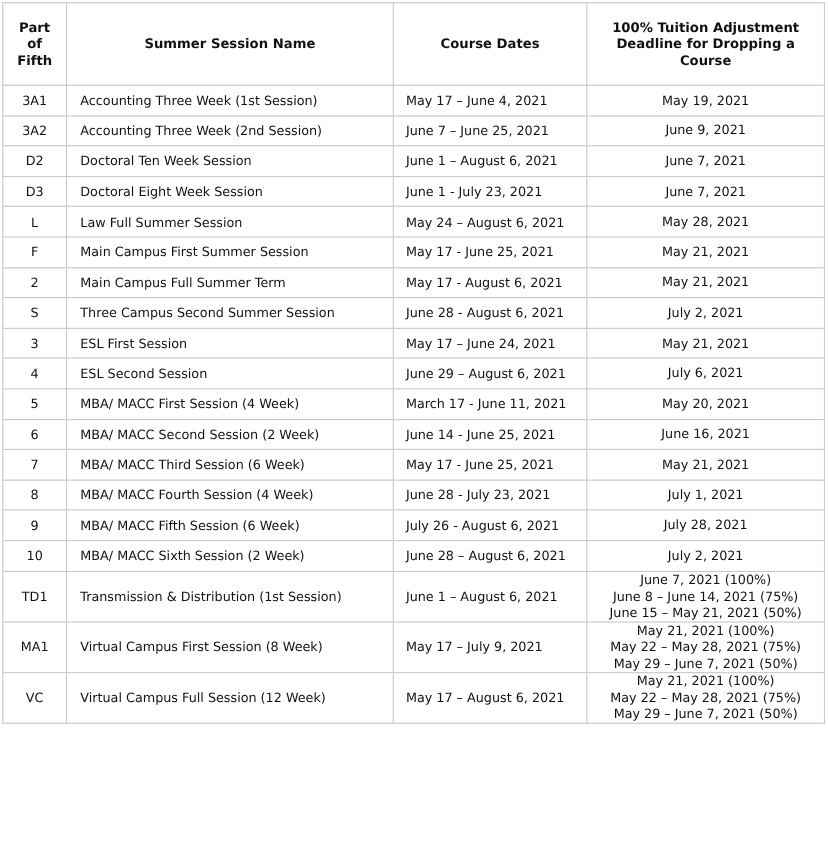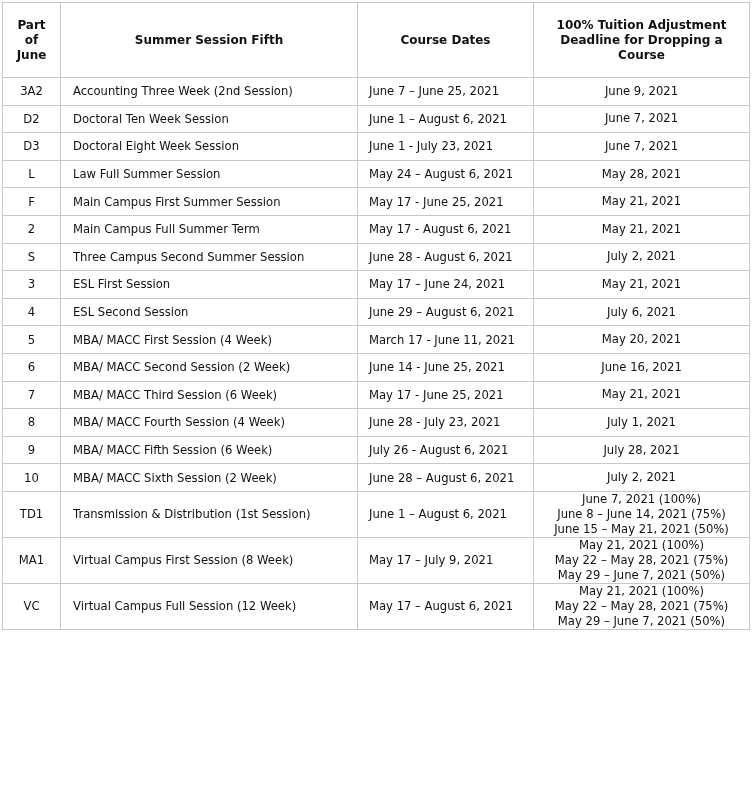--- a/index.html
+++ b/index.html
@@ -33,33 +33,41 @@
       <col class="w1">
       <col class="w2">
       <col class="w3">
       <col class="w4">
     </colgroup>
   <thead>
     <tr>
       <th>
         <div>Part</div>
         <div>of</div>
-        <div>June</div>
+        <div>Fifth</div>
       </th>
-      <th>Summer Session Fifth</th>
+      <th>Summer Session Name</th>
       <th>Course Dates</th>
       <th>
         <div>100% Tuition Adjustment</div>
         <div>Deadline for Dropping a</div>
         <div>Course</div>
       </th>
     </tr>
   </thead>
   <tbody id="tbody">
       <tr>
+        <td class="c1">3A1</td>
+        <td class="c2">Accounting Three Week (1st Session)</td>
+        <td class="c3">May 17 – June 4, 2021</td>
+        <td class="c4 multi">
+          <div>May 19, 2021</div>
+        </td>
+      </tr>
+      <tr>
         <td class="c1">3A2</td>
         <td class="c2">Accounting Three Week (2nd Session)</td>
         <td class="c3">June 7 – June 25, 2021</td>
         <td class="c4 multi">
           <div>June 9, 2021</div>
         </td>
       </tr>
       <tr>
         <td class="c1">D2</td>
         <td class="c2">Doctoral Ten Week Session</td>

